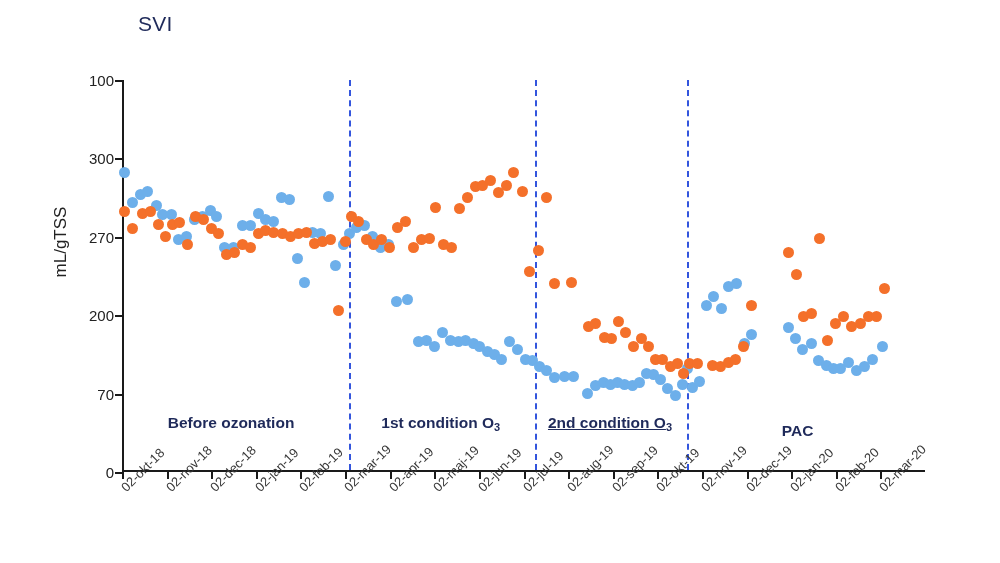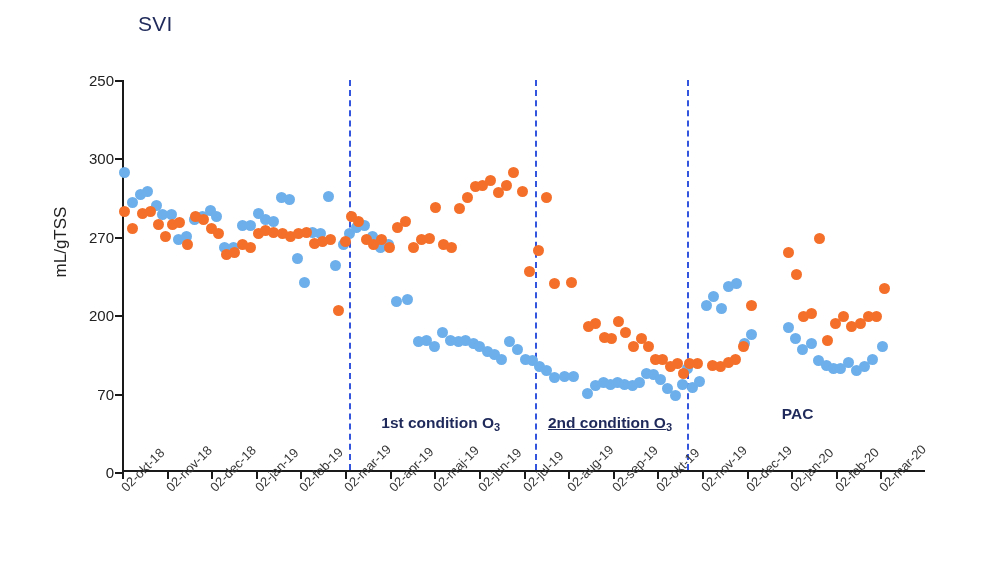--- a/index.html
+++ b/index.html
@@ -142,31 +142,32 @@
 
   <div id="chart-title">SVI</div>
 
 
   <div id="ytick-col">
       <div class="ytick-label" style="top: 392px;">0</div>
       <div class="ytick-label" style="top: 313.6px;">70</div>
       <div class="ytick-label" style="top: 235.2px;">200</div>
       <div class="ytick-label" style="top: 156.8px;">270</div>
       <div class="ytick-label" style="top: 78.4px;">300</div>
-      <div class="ytick-label" style="top: 0px;">250</div>
+      <div class="ytick-label" style="top: 0px;">100</div>
     </div>
   <div id="yaxis-title">mL/gTSS</div>
 
   <div id="plot">
       <div class="vline" style="left: 225.286px; border-left-color: rgb(51, 85, 221);"></div>
       <div class="vline" style="left: 411.314px; border-left-color: rgb(51, 85, 221);"></div>
       <div class="vline" style="left: 562.992px; border-left-color: rgb(51, 85, 221);"></div>
+      <div class="phase-label" style="left: 107.067px; top: 333.96px;">Before ozonation</div>
       <div class="phase-label" style="left: 316.739px; top: 333.96px;">1st condition  O<sub>3</sub></div>
       <div class="phase-label" style="left: 486px; top: 333.96px; text-decoration: underline;">2nd condition O<sub>3</sub></div>
-      <div class="phase-label" style="left: 673.628px; top: 325px;">PAC</div>
+      <div class="phase-label" style="left: 673.628px; top: 342px;">PAC</div>
       <div class="marker" style="left: 0px; top: 92.512px; background: rgb(109, 175, 234);"></div>
       <div class="marker" style="left: 8.03px; top: 122.304px; background: rgb(109, 175, 234);"></div>
       <div class="marker" style="left: 16.9522px; top: 114.464px; background: rgb(109, 175, 234);"></div>
       <div class="marker" style="left: 23.1978px; top: 111.328px; background: rgb(109, 175, 234);"></div>
       <div class="marker" style="left: 32.12px; top: 125.44px; background: rgb(109, 175, 234);"></div>
       <div class="marker" style="left: 38.3656px; top: 134.848px; background: rgb(109, 175, 234);"></div>
       <div class="marker" style="left: 47.2878px; top: 134.848px; background: rgb(109, 175, 234);"></div>
       <div class="marker" style="left: 54.4256px; top: 159.936px; background: rgb(109, 175, 234);"></div>
       <div class="marker" style="left: 62.4556px; top: 156.8px; background: rgb(109, 175, 234);"></div>
       <div class="marker" style="left: 70.4856px; top: 139.552px; background: rgb(109, 175, 234);"></div>

